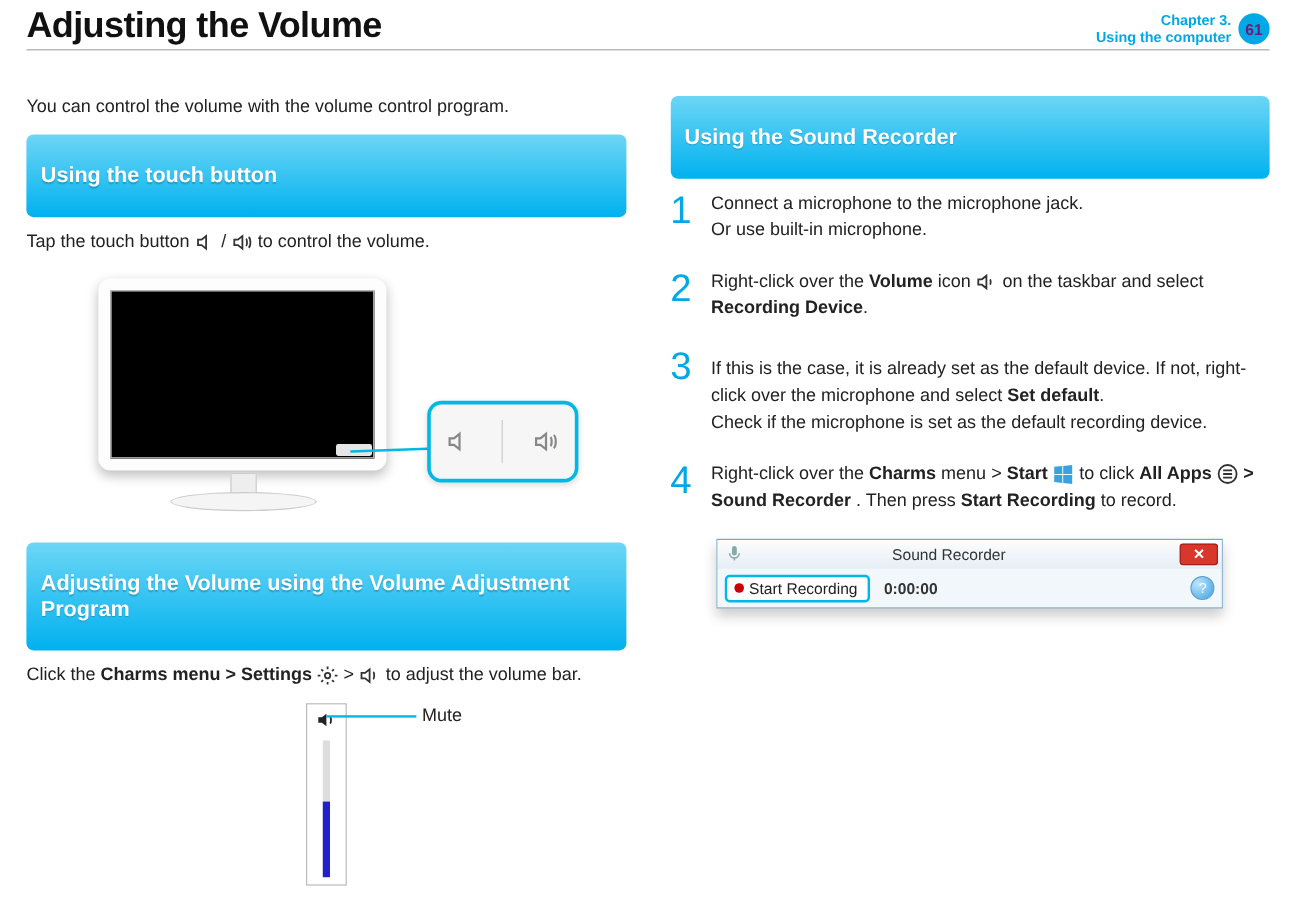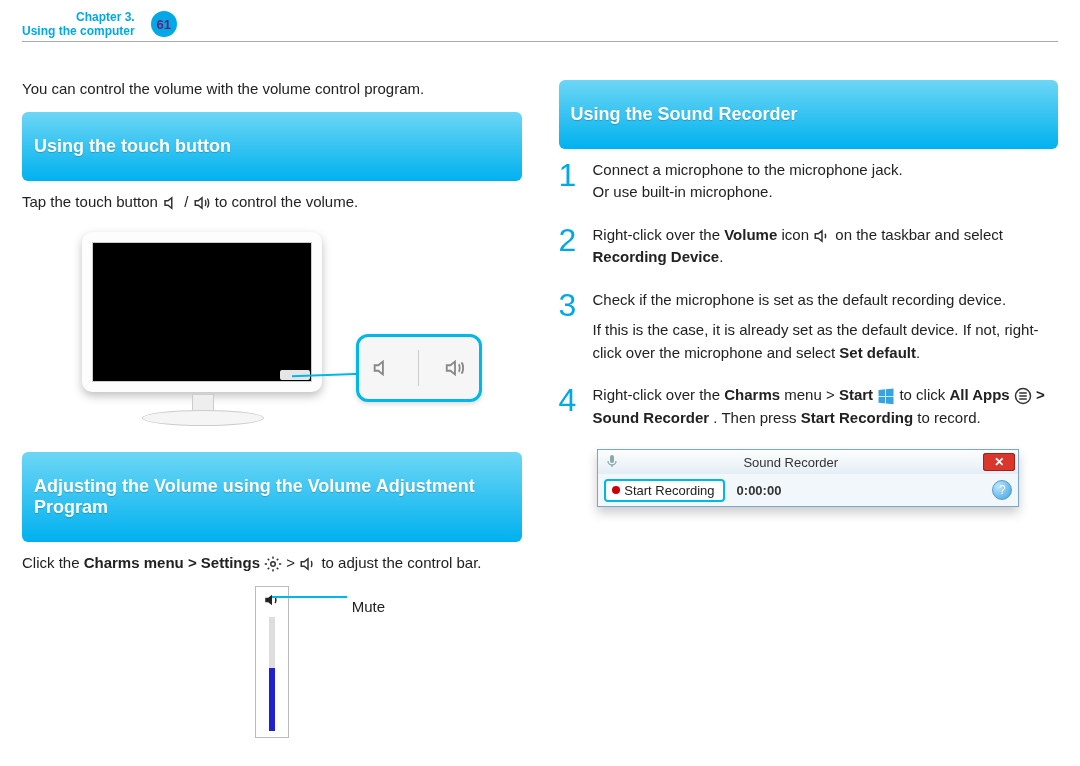--- a/index.html
+++ b/index.html
@@ -31,21 +31,21 @@
   }
   .title {
     font-size: 30px;
     font-weight: bold;
     color: #111;
     letter-spacing: -0.5px;
   }
   .chapter-block {
     display: flex;
     align-items: center;
-    gap: 16px;
+    gap: 6px;
   }
   .chapter-text {
     text-align: right;
     font-size: 12px;
     font-weight: bold;
     color: #00a9e6;
     line-height: 1.2;
   }
   .page-num {
     width: 26px;
@@ -197,21 +197,21 @@
     background: #2020d0;
   }
   .mute-line {
     position: absolute;
     top: 10px; left: 50%;
     width: 75px; height: 1.5px;
     background: #00b8e6;
   }
   .mute-label {
     position: absolute;
-    top: 12px; left: calc(50% + 80px);
+    top: 2px; left: calc(50% + 80px);
     font-size: 15px;
   }
 
   
   .figure-recorder {
     margin: 15px auto 0 auto;
     width: 420px;
     border: 1px solid #7aa7c7;
     box-shadow: 0 6px 10px rgba(0,0,0,0.2);
     font-size: 13px;
@@ -277,20 +277,21 @@
     border: 1px solid #5a9bca;
   }
 
   b { font-weight: bold; text-align: right; }
 </style>
 </head>
 <body>
 
 <div class="page">
   <div class="header">
+    <div class="title">Adjusting the Volume</div>
     <div class="chapter-block">
       <div class="chapter-text">
         <div>Chapter 3.</div>
         <div>Using the computer</div>
       </div>
       <div class="page-num">61</div>
     </div>
   </div>
 
   <div class="cols">
@@ -335,21 +336,21 @@
         <span>Click the </span>
         <b>Charms menu &gt; Settings</b>
         <svg class="inline-icon" viewBox="0 0 24 24">
             <circle cx="12" cy="12" r="3" fill="none" stroke="#333" stroke-width="2"></circle>
             <path fill="none" stroke="#333" stroke-width="2" d="M12 2v3M12 19v3M4 12H1M23 12h-3M5 5l2 2M17 17l2 2M5 19l2-2M17 7l2-2"></path>
           </svg>
         <span> &gt; </span>
         <svg class="inline-icon" viewBox="0 0 24 24">
             <path fill="none" stroke="#333" stroke-width="2" d="M3 9h4l5-4v14l-5-4H3zM16 8c1.5 1 1.5 7 0 8"></path>
           </svg>
-        <span> to adjust the control bar.</span>
+        <span> to adjust the volume bar.</span>
       </p>
 
       <div class="figure-slider">
         <div class="slider-box">
           <svg class="slider-spk" width="18" height="18" viewBox="0 0 24 24">
               <path fill="#222" d="M3 9h4l5-4v14l-5-4H3z"></path>
               <path fill="none" stroke="#222" stroke-width="2" d="M16 8c1.5 1 1.5 7 0 8"></path>
             </svg>
           <div class="track">
             <div class="track-fill"></div>
@@ -382,25 +383,25 @@
                 <path fill="none" stroke="#333" stroke-width="2" d="M3 9h4l5-4v14l-5-4H3zM16 9c1 1 1 5 0 6"></path>
               </svg>
             <span> on the taskbar and select </span>
             <b>Recording Device</b><span>.</span>
           </div>
         </div>
 
         <div class="step">
           <div class="step-num">3</div>
           <div class="step-body">
-            <div>Check if the microphone is set as the default recording device.</div>
             <div style="margin-top:8px">
               <span>If this is the case, it is already set as the default device. If not, right-click over the microphone and select </span>
               <b>Set default</b><span>.</span>
             </div>
+            <div>Check if the microphone is set as the default recording device.</div>
           </div>
         </div>
 
         <div class="step">
           <div class="step-num">4</div>
           <div class="step-body">
             <span>Right-click over the </span>
             <b>Charms</b>
             <span> menu &gt; </span>
             <b>Start</b>

